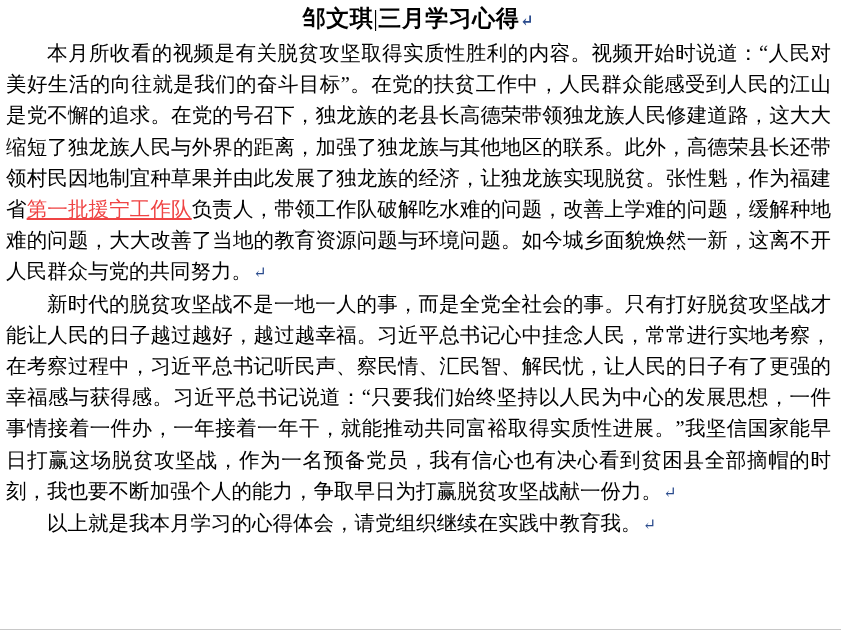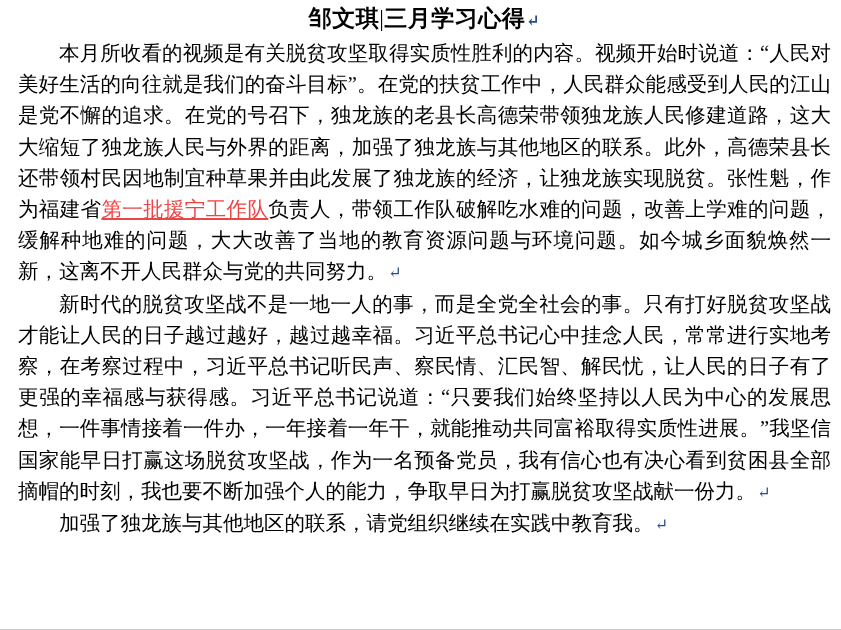--- a/index.html
+++ b/index.html
@@ -11,21 +11,21 @@
     height: 630px;
     background: #ffffff;
     font-family: "Liberation Serif", "DejaVu Serif", serif;
     color: #000000;
     overflow: hidden;
   }
   .page {
     width: 841px;
     height: 630px;
     box-sizing: border-box;
-    padding: 4px 10px 0 18px;
+    padding: 4px 10px 0 6px;
     position: relative;
   }
   .doc-title {
     text-align: center;
     font-size: 23px;
     line-height: 30px;
     font-weight: 700;
     margin: 0 0 2px 0;
     letter-spacing: 0.5px;
     white-space: nowrap;
@@ -75,17 +75,17 @@
 
   <p class="para">
     <span>本月所收看的视频是有关脱贫攻坚取得实质性胜利的内容。视频开始时说道：“人民对美好生活的向往就是我们的奋斗目标”。在党的扶贫工作中，人民群众能感受到人民的江山是党不懈的追求。在党的号召下，独龙族的老县长高德荣带领独龙族人民修建道路，这大大缩短了独龙族人民与外界的距离，加强了独龙族与其他地区的联系。此外，高德荣县长还带领村民因地制宜种草果并由此发展了独龙族的经济，让独龙族实现脱贫。张性魁，作为福建省</span><a class="hyperlink" href="#">第一批援宁工作队</a><span>负责人，带领工作队破解吃水难的问题，改善上学难的问题，缓解种地难的问题，大大改善了当地的教育资源问题与环境问题。如今城乡面貌焕然一新，这离不开人民群众与党的共同努力。</span><span class="pilcrow">↵</span>
   </p>
 
   <p class="para">
     <span>新时代的脱贫攻坚战不是一地一人的事，而是全党全社会的事。只有打好脱贫攻坚战才能让人民的日子越过越好，越过越幸福。习近平总书记心中挂念人民，常常进行实地考察，在考察过程中，习近平总书记听民声、察民情、汇民智、解民忧，让人民的日子有了更强的幸福感与获得感。习近平总书记说道：“只要我们始终坚持以人民为中心的发展思想，一件事情接着一件办，一年接着一年干，就能推动共同富裕取得实质性进展。”我坚信国家能早日打赢这场脱贫攻坚战，作为一名预备党员，我有信心也有决心看到贫困县全部摘帽的时刻，我也要不断加强个人的能力，争取早日为打赢脱贫攻坚战献一份力。</span><span class="pilcrow">↵</span>
   </p>
 
   <p class="para para-last">
-    <span>加强了独龙族与其他地区的联系，请党组织继续在实践中教育我。</span><span class="pilcrow">↵</span>
+    <span>以上就是我本月学习的心得体会，请党组织继续在实践中教育我。</span><span class="pilcrow">↵</span>
   </p>
 
   <div class="sep-line"></div>
 </div>
 
 </body></html>

